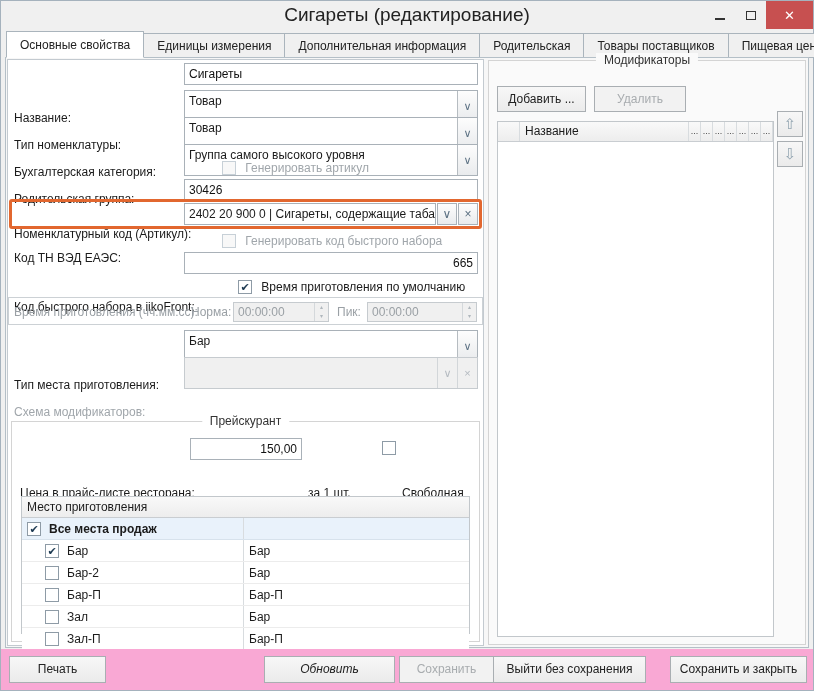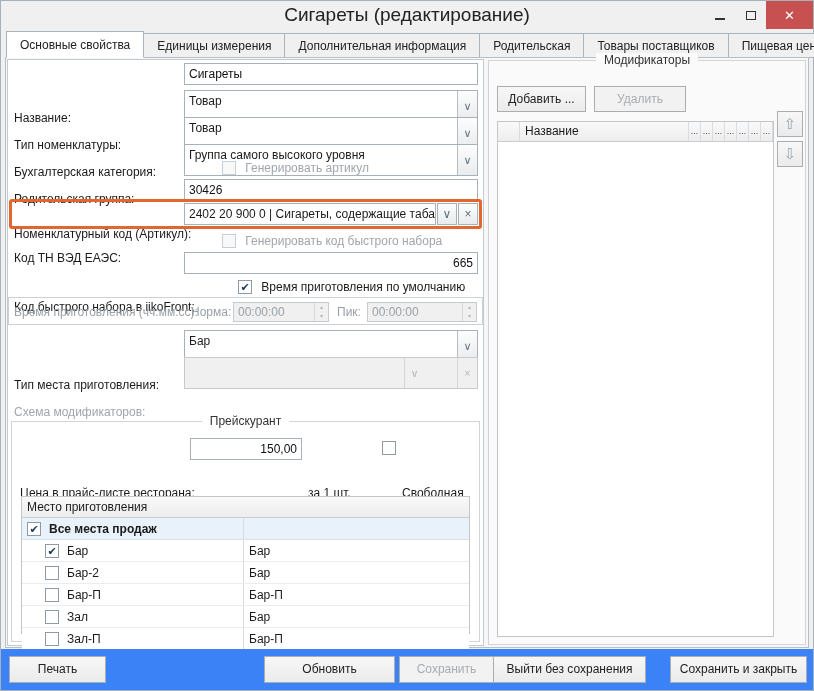--- a/index.html
+++ b/index.html
@@ -35,21 +35,21 @@
   .left-panel { position: absolute; left: 1px; top: 1px; bottom: 1px; width: 477px;
                 background: #fff; border: 1px solid #c3cad0; }
   .frow { position: absolute; left: 0; right: 0; height: 22px; }
   .frow .flabel { position: absolute; left: 6px; top: 0; line-height: 22px; margin-top: 44px; }
   .fctrl { position: absolute; left: 176px; right: 5px; top: 0; height: 22px; }
 
   .tinput { width: 100%; height: 22px; border: 1px solid #a9b1b8; background: #fff;
             font: inherit; color: #111; padding: 0 4px; outline: none; }
   .tinput.right { text-align: right; }
 
-  .combo { display: flex; width: 100%; height: 32px; border: 1px solid #a9b1b8; background: #fff; gap: 33px; }
+  .combo { display: flex; width: 100%; height: 32px; border: 1px solid #a9b1b8; background: #fff; }
   .combo-text { flex: 1; padding: 0 4px; line-height: 20px; overflow: hidden; white-space: nowrap; }
   .combo-btn { width: 20px; border-left: 1px solid #b6bcc1; background: linear-gradient(#fdfdfd, #e9ebed);
                display: flex; align-items: center; justify-content: center; color: #5c7183; font-size: 11px; }
   .combo.disabled { background: #f0f0f0; border-color: #c6cbcf; }
   .combo.disabled .combo-btn { background: #f0f0f0; color: #b4bac0; border-left-color: #d2d6d9; }
 
   .cb { display: inline-block; width: 14px; height: 14px; border: 1px solid #8e9ba6; background: #fff;
         text-align: center; line-height: 12px; font-size: 11px; color: #1f3b53; vertical-align: middle; }
   .cb.dis { border-color: #c7d0d7; background: #f8f8f8; }
   .cbrow { position: absolute; height: 16px; line-height: 16px; padding-left: 32px; }
@@ -105,24 +105,24 @@
   .mthead .mc0 { width: 22px; border-right: 1px solid #d8dcdf; }
   .mthead .mcn { flex: 1; line-height: 19px; padding-left: 5px; border-right: 1px solid #d8dcdf; }
   .mthead .dot { width: 12px; border-right: 1px solid #d8dcdf; font-size: 9px; line-height: 19px;
                  text-align: center; color: #444; overflow: hidden; }
   .arrow-btn { position: absolute; right: 2px; width: 26px; height: 26px; display: flex; align-items: center;
                justify-content: center; font-size: 15px; color: #93a5b1; }
   .arrow-up { top: 50px; }
   .arrow-down { top: 80px; }
 
   
-  .footer { position: absolute; left: 0; right: 0; bottom: 0; height: 41px; background: #3b82f6; padding-left: 32px; }
+  .footer { position: absolute; left: 0; right: 0; bottom: 0; height: 41px; background: #f9a8d4; padding-left: 32px; }
   .fbtn { position: absolute; top: 7px; height: 27px; line-height: 25px; }
   .fbtn.print { left: 8px; width: 97px; }
-  .fbtn.refresh { left: 263px; width: 131px; }
+  .fbtn.refresh { left: 263px; width: 131px; font-style: italic; }
   .fbtn.save { left: 398px; width: 95px; }
   .fbtn.exit { left: 492px; width: 153px; }
   .fbtn.saveclose { left: 669px; width: 137px; }
 </style>
 </head>
 <body>
 
 <div class="window">
 
   <div class="titlebar">

